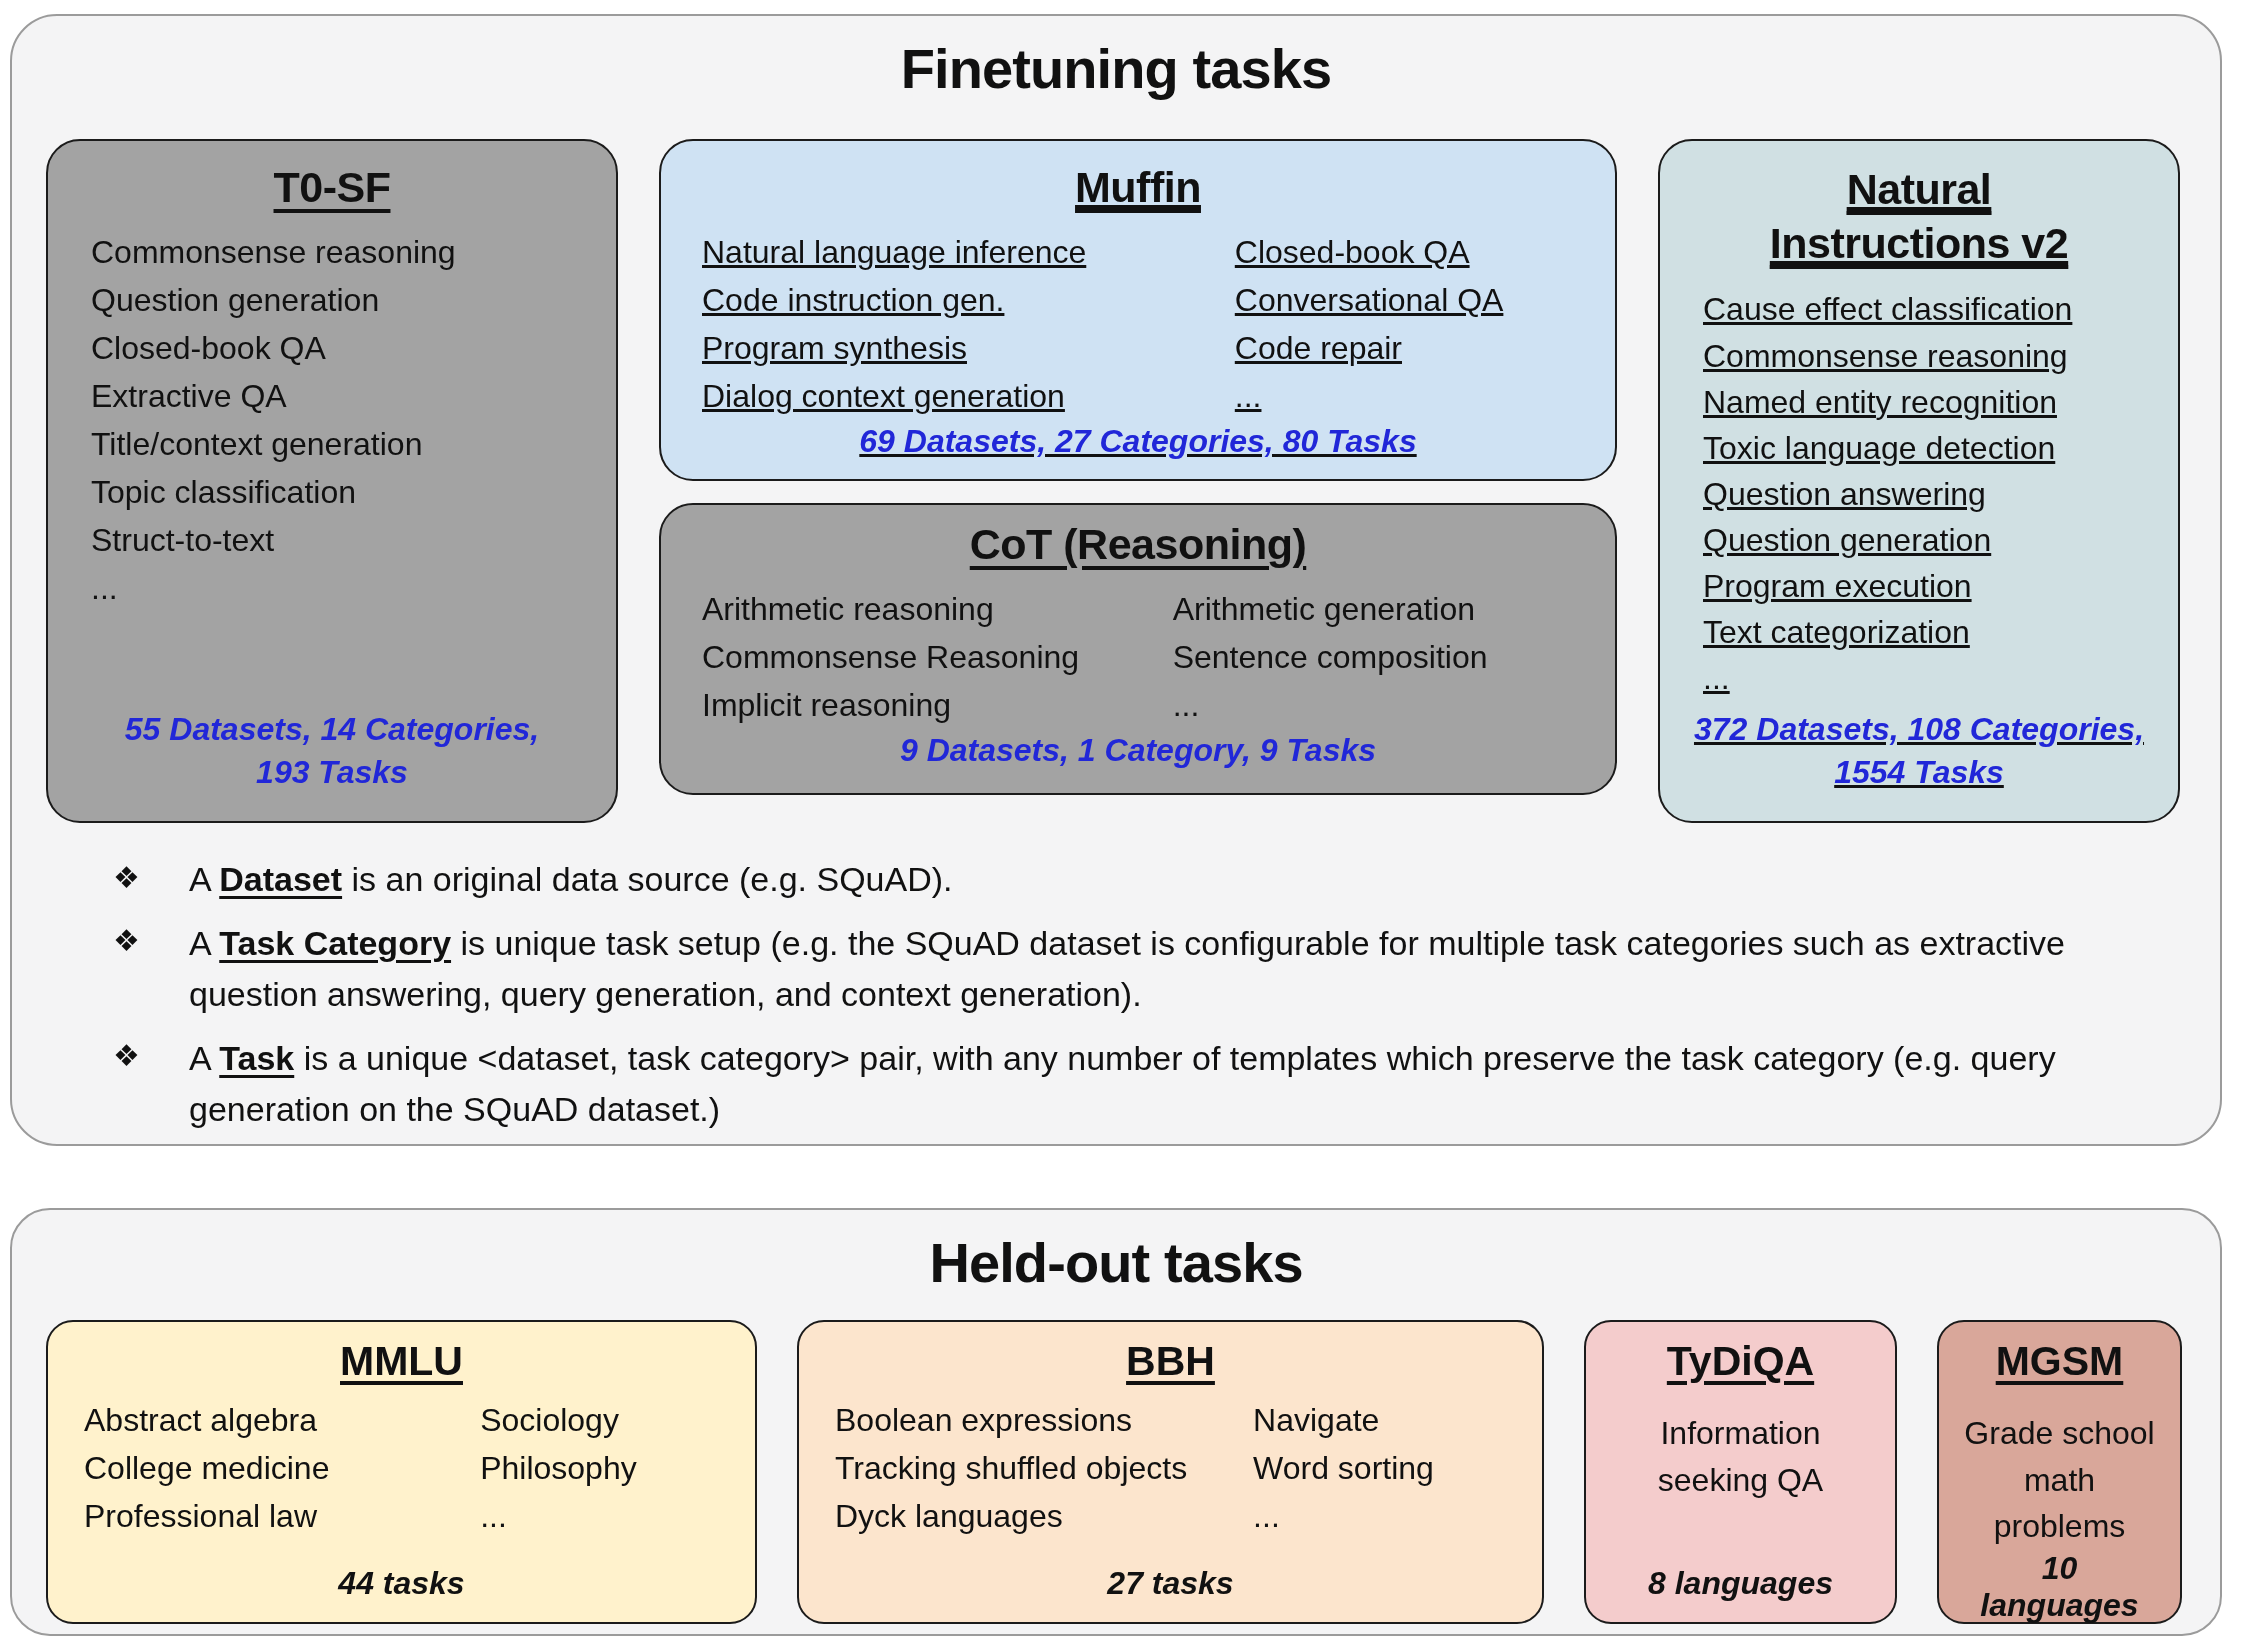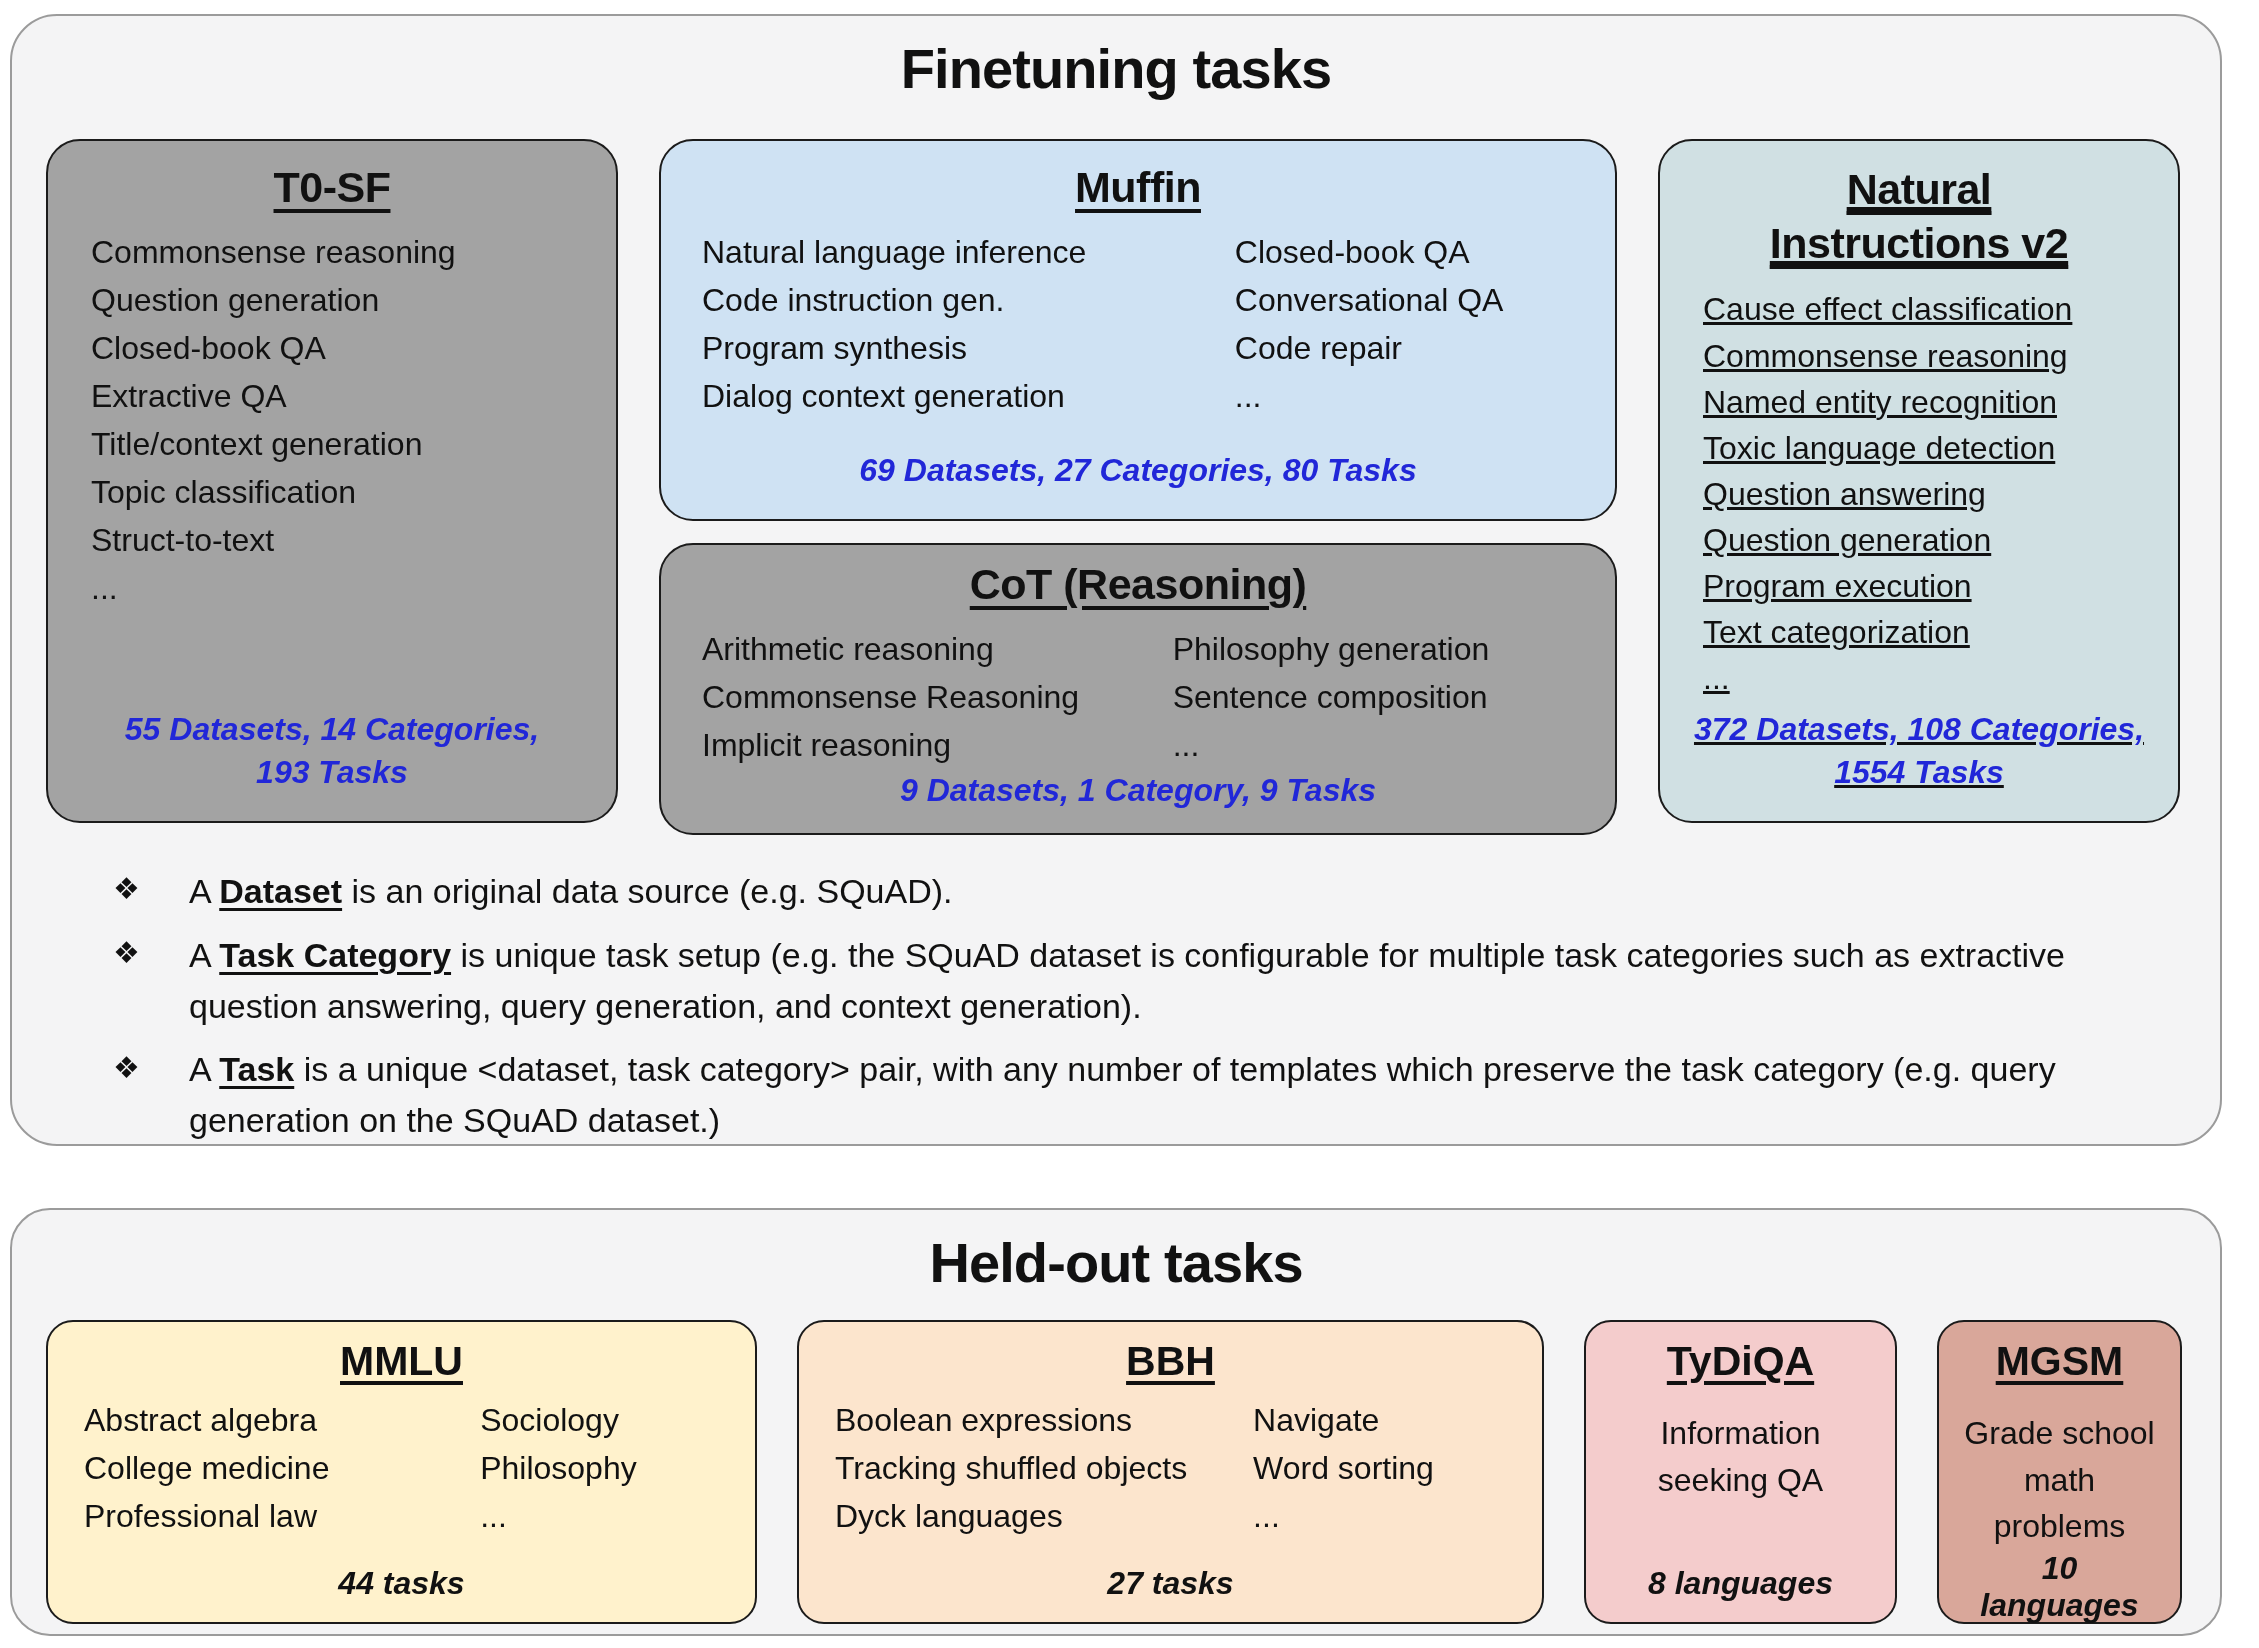--- a/index.html
+++ b/index.html
@@ -41,21 +41,21 @@
 
   .box {
     border: 2.7px solid #1b1b1b;
     border-radius: 34px;
     padding: 14.4px 25px 18px 25px;
     display: flex;
     flex-direction: column;
     width: 100%;
   }
   .box-t0sf  { height: 684px; }
-  .box-muffin{ height: 382px; }
+  .box-muffin{ height: 342px; text-decoration: underline; }
   .box-cot   { height: 292px; }
   .box-niv2  { height: 684px; }
 
   .box-title {
     text-align: center;
     font-size: 43px;
     font-weight: 800;
     margin: 7.2px 0 16px 0;
     text-decoration: underline;
     text-decoration-thickness: 3.6px;
@@ -205,21 +205,21 @@
 
       <div class="box box-cot" style="background-color: #a3a3a3; justify-content: center;">
         <div class="box-title">CoT (Reasoning)</div>
         <div class="cols">
           <div class="c-left">
               <div class="item">Arithmetic reasoning</div>
               <div class="item">Commonsense Reasoning</div>
               <div class="item">Implicit reasoning</div>
             </div>
           <div class="c-right">
-              <div class="item">Philosophy generation</div>
+              <div class="item">Arithmetic generation</div>
               <div class="item">Sentence composition</div>
               <div class="item">...</div>
             </div>
         </div>
         <div class="stats" style="color: rgb(33, 39, 216);">
             <div class="stats-line">9 Datasets, 1 Category, 9 Tasks</div>
           </div>
       </div>
     </div>
 

